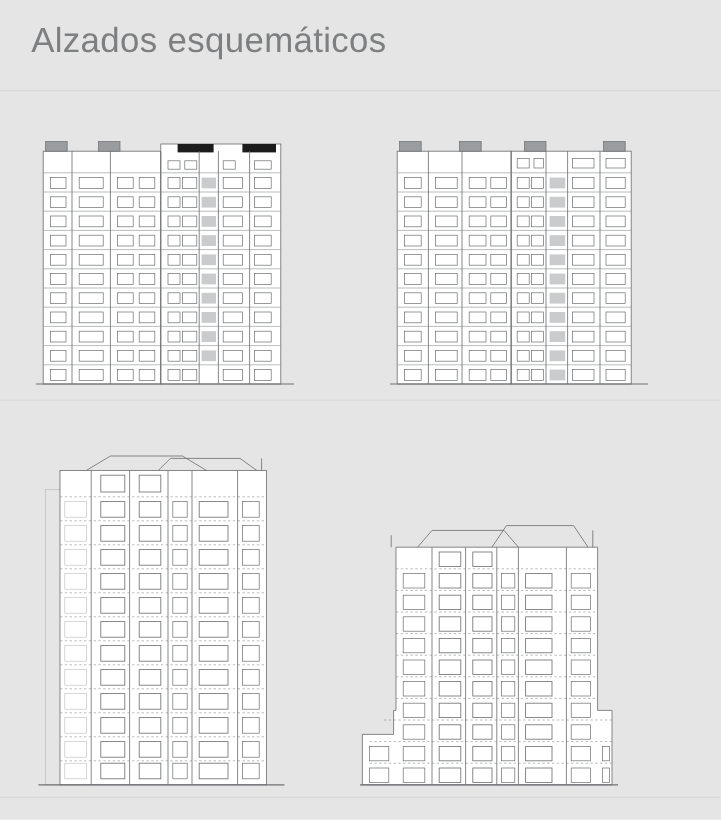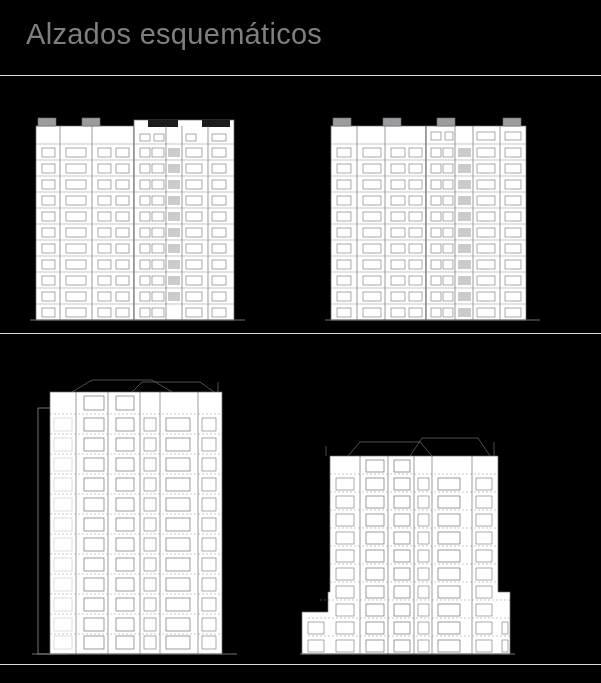--- a/index.html
+++ b/index.html
@@ -11,21 +11,21 @@
     width: 601px;
     height: 683px;
     position: relative;
     font-family: "Liberation Sans", sans-serif;
     overflow: hidden;
   }
   #page {
     position: relative;
     width: 601px;
     height: 683px;
-    background: #000000;
+    background: #e5e5e5;
   }
   #page-title {
     position: absolute;
     left: 26px;
     top: 18px;
     font-size: 29px;
     font-weight: 400;
     color: #7d7f80;
     letter-spacing: 0.3px;
     white-space: nowrap;

